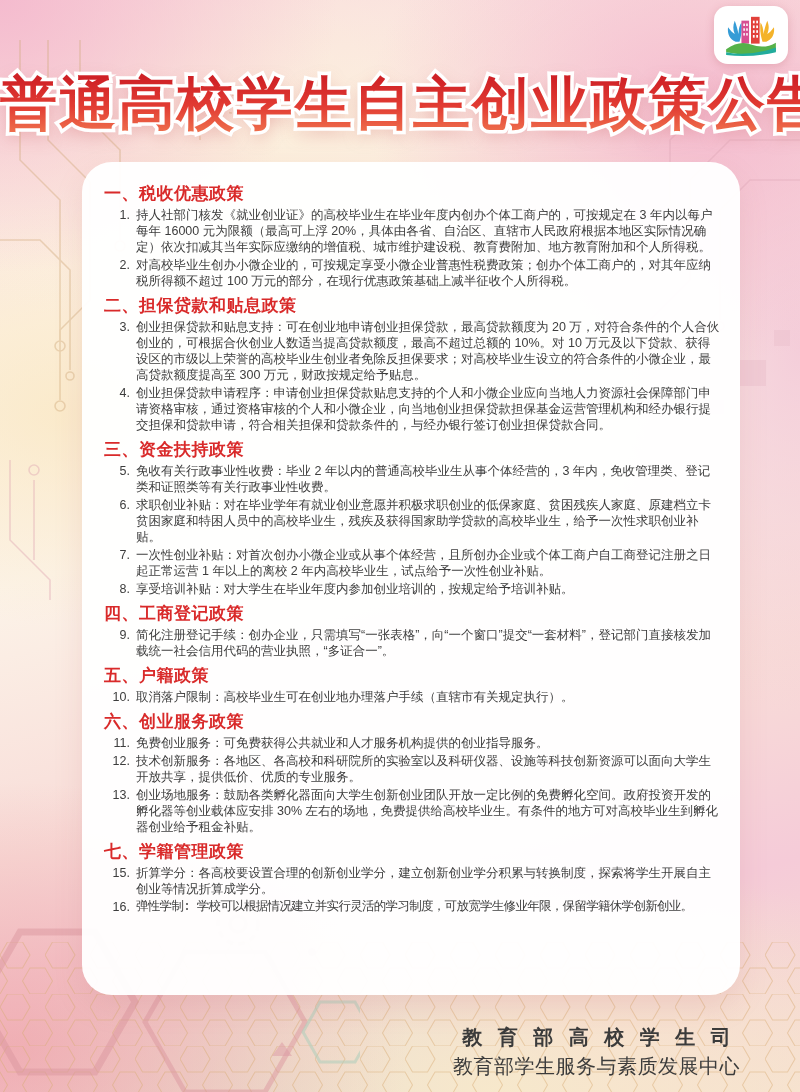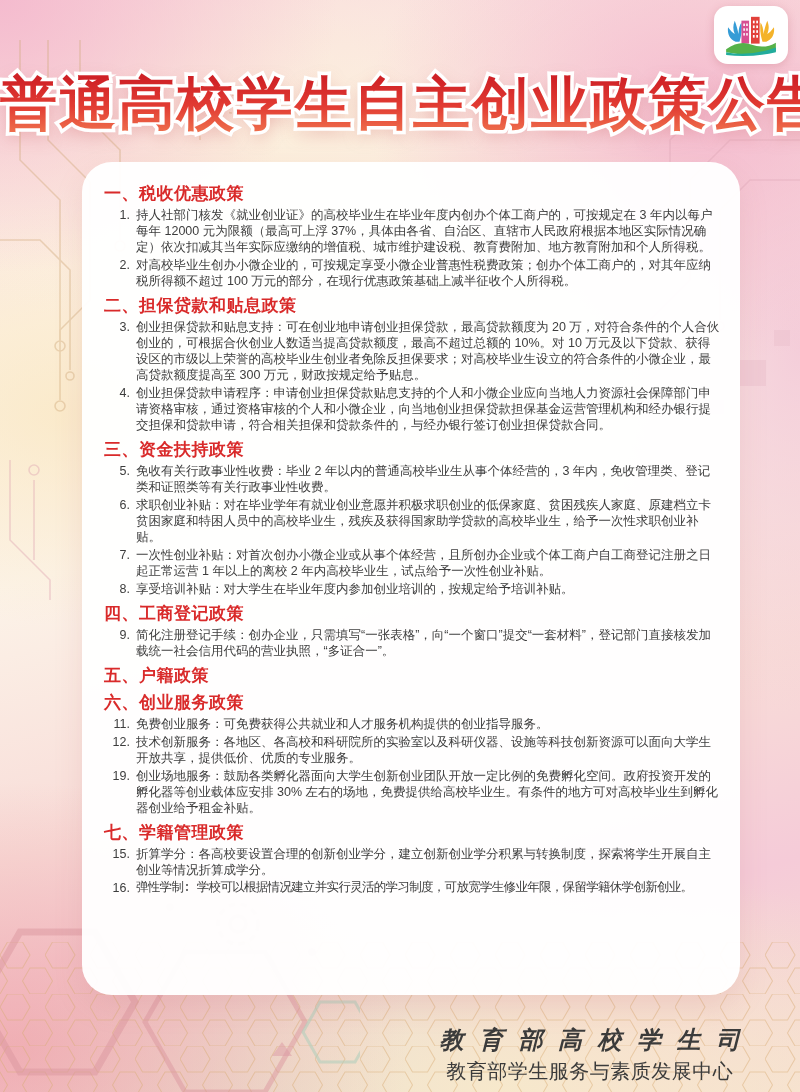--- a/index.html
+++ b/index.html
@@ -46,21 +46,21 @@
   .sec-heading{
     color:#d92a2a;font-size:17px;line-height:20px;font-weight:bold;
     margin:7px 0 3px 0;letter-spacing:.5px;
   }
   .sec-heading.first{margin-top:0;}
   .item{display:flex;font-size:12.5px;line-height:16px;color:#3d3d3d;margin:0 0 2px 0;}
   .num{flex:0 0 26px;text-align:right;padding-right:6px;white-space:nowrap;}
   .txt{flex:1;}
   .tight .txt{letter-spacing:-0.7px;font-family:Liberation Mono, monospace;}
   .footer{position:absolute;right:60px;top:1024px;z-index:2;text-align:center;color:#3b3b3b;}
-  .f1{font-size:24px;font-weight:bold;letter-spacing:15.5px;margin-right:-15.5px;white-space:nowrap;font-style:italic;}
+  .f1{font-size:20px;font-weight:bold;letter-spacing:15.5px;margin-right:-15.5px;white-space:nowrap;}
   .f2{font-size:20px;font-weight:normal;letter-spacing:.5px;white-space:nowrap;margin-top:2px;}
 </style>
 </head>
 <body>
 
 <div class="poster">
 
   <svg class="deco circuit-tl" width="300" height="560" viewBox="0 0 300 560">
     <g fill="none" stroke="#cfa878" stroke-width="1.6" opacity="0.4">
       <path d="M20 0 V120 L60 160 V300"></path>
@@ -159,21 +159,21 @@
   <div class="title-wrap">
     <span class="title-layer t-outline">普通高校学生自主创业政策公告</span>
     <span class="title-layer t-fill">普通高校学生自主创业政策公告</span>
   </div>
 
   <div class="card">
 
     <div class="sec-heading first">一、税收优惠政策</div>
     <div class="item">
       <span class="num">1.</span>
-      <span class="txt">持人社部门核发《就业创业证》的高校毕业生在毕业年度内创办个体工商户的，可按规定在 3 年内以每户每年 12000 元为限额（最高可上浮 37%，具体由各省、自治区、直辖市人民政府根据本地区实际情况确定）依次扣减其当年实际应缴纳的增值税、城市维护建设税、教育费附加、地方教育附加和个人所得税。</span>
+      <span class="txt">持人社部门核发《就业创业证》的高校毕业生在毕业年度内创办个体工商户的，可按规定在 3 年内以每户每年 16000 元为限额（最高可上浮 20%，具体由各省、自治区、直辖市人民政府根据本地区实际情况确定）依次扣减其当年实际应缴纳的增值税、城市维护建设税、教育费附加、地方教育附加和个人所得税。</span>
     </div>
     <div class="item">
       <span class="num">2.</span>
       <span class="txt">对高校毕业生创办小微企业的，可按规定享受小微企业普惠性税费政策；创办个体工商户的，对其年应纳税所得额不超过 100 万元的部分，在现行优惠政策基础上减半征收个人所得税。</span>
     </div>
 
     <div class="sec-heading">二、担保贷款和贴息政策</div>
     <div class="item">
       <span class="num">3.</span>
       <span class="txt">创业担保贷款和贴息支持：可在创业地申请创业担保贷款，最高贷款额度为 20 万，对符合条件的个人合伙创业的，可根据合伙创业人数适当提高贷款额度，最高不超过总额的 10%。对 10 万元及以下贷款、获得设区的市级以上荣誉的高校毕业生创业者免除反担保要求；对高校毕业生设立的符合条件的小微企业，最高贷款额度提高至 300 万元，财政按规定给予贴息。</span>
@@ -201,32 +201,36 @@
       <span class="txt">享受培训补贴：对大学生在毕业年度内参加创业培训的，按规定给予培训补贴。</span>
     </div>
 
     <div class="sec-heading">四、工商登记政策</div>
     <div class="item">
       <span class="num">9.</span>
       <span class="txt">简化注册登记手续：创办企业，只需填写“一张表格”，向“一个窗口”提交“一套材料”，登记部门直接核发加载统一社会信用代码的营业执照，“多证合一”。</span>
     </div>
 
     <div class="sec-heading">五、户籍政策</div>
+    <div class="item">
+      <span class="num">10.</span>
+      <span class="txt">取消落户限制：高校毕业生可在创业地办理落户手续（直辖市有关规定执行）。</span>
+    </div>
 
     <div class="sec-heading">六、创业服务政策</div>
     <div class="item">
       <span class="num">11.</span>
       <span class="txt">免费创业服务：可免费获得公共就业和人才服务机构提供的创业指导服务。</span>
     </div>
     <div class="item">
       <span class="num">12.</span>
       <span class="txt">技术创新服务：各地区、各高校和科研院所的实验室以及科研仪器、设施等科技创新资源可以面向大学生开放共享，提供低价、优质的专业服务。</span>
     </div>
     <div class="item">
-      <span class="num">19.</span>
+      <span class="num">13.</span>
       <span class="txt">创业场地服务：鼓励各类孵化器面向大学生创新创业团队开放一定比例的免费孵化空间。政府投资开发的孵化器等创业载体应安排 30% 左右的场地，免费提供给高校毕业生。有条件的地方可对高校毕业生到孵化器创业给予租金补贴。</span>
     </div>
 
     <div class="sec-heading">七、学籍管理政策</div>
     <div class="item">
       <span class="num">15.</span>
       <span class="txt">折算学分：各高校要设置合理的创新创业学分，建立创新创业学分积累与转换制度，探索将学生开展自主创业等情况折算成学分。</span>
     </div>
     <div class="item tight">
       <span class="num">16.</span>

